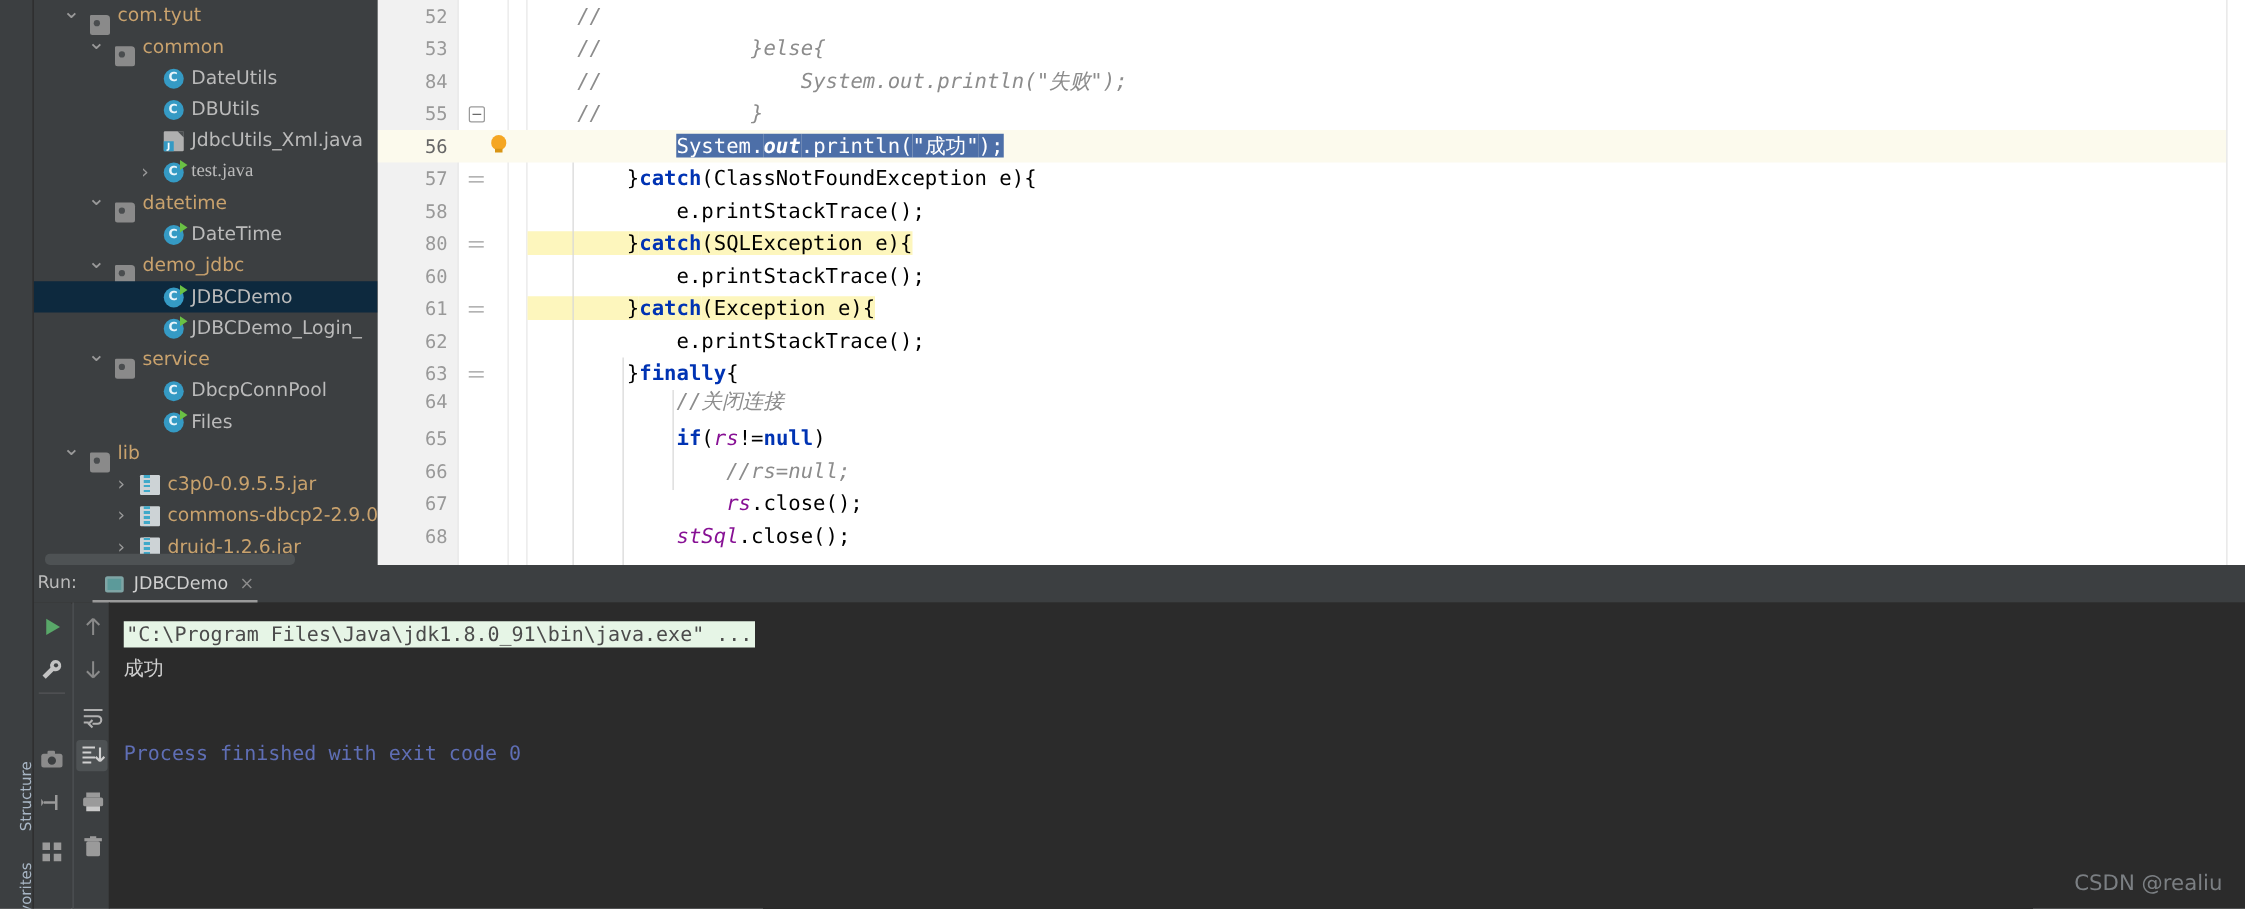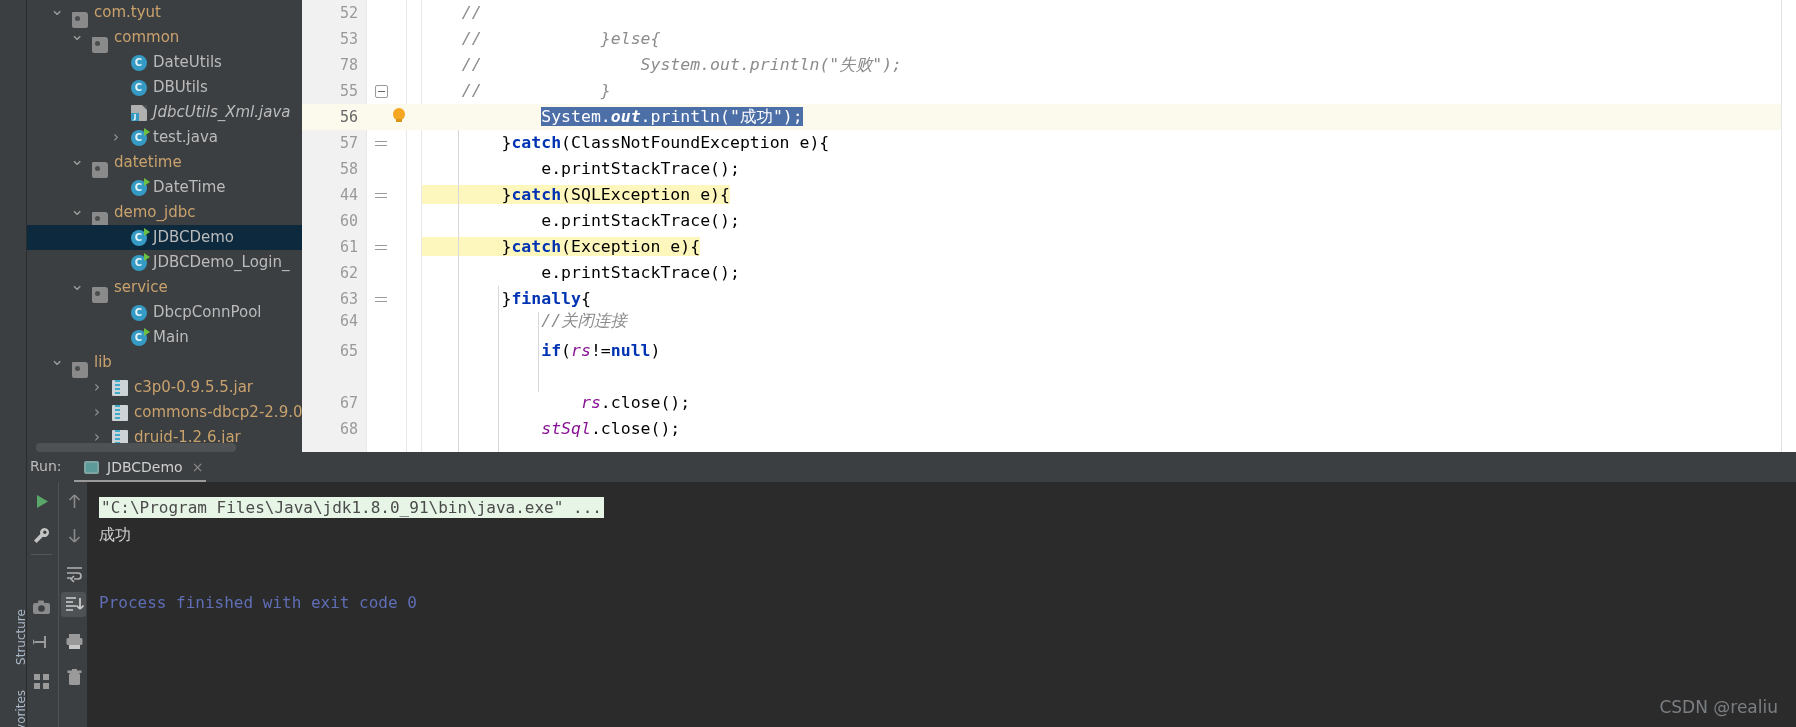--- a/index.html
+++ b/index.html
@@ -448,28 +448,28 @@
           <span class="lbl" style="left: 127px;">DateUtils</span>
         </div>
         <div class="tree-row">
           <span class="ic icon-class" style="left: 105px;">
             <span class="c">C</span>
           </span>
           <span class="lbl" style="left: 127px;">DBUtils</span>
         </div>
         <div class="tree-row">
           <span class="ic icon-javafile" style="left: 105px;"></span>
-          <span class="lbl" style="left: 127px; font-style: italic;">JdbcUtils_Xml.java</span>
+          <span class="lbl" style="left: 127px;">JdbcUtils_Xml.java</span>
         </div>
         <div class="tree-row">
           <span class="twisty mini-arrow" style="left: 83px; font-size: 15px;">›</span>
           <span class="ic icon-class runnable" style="left: 105px;">
             <span class="c">C</span>
           </span>
-          <span class="lbl" style="left: 127px;">test.java</span>
+          <span class="lbl" style="left: 127px; font-family: Liberation Serif, serif;">test.java</span>
         </div>
         <div class="tree-row">
           <span class="twisty mini-arrow" style="left: 44px; font-size: 17px; line-height: 18px;">⌄</span>
           <span class="ic icon-folder" style="left: 66px;"></span>
           <span class="lbl folder" style="left: 88px;">datetime</span>
         </div>
         <div class="tree-row">
           <span class="ic icon-class runnable" style="left: 105px;">
             <span class="c">C</span>
           </span>
@@ -500,21 +500,21 @@
         <div class="tree-row">
           <span class="ic icon-class" style="left: 105px;">
             <span class="c">C</span>
           </span>
           <span class="lbl" style="left: 127px;">DbcpConnPool</span>
         </div>
         <div class="tree-row">
           <span class="ic icon-class runnable" style="left: 105px;">
             <span class="c">C</span>
           </span>
-          <span class="lbl" style="left: 127px;">Main</span>
+          <span class="lbl" style="left: 127px;">Files</span>
         </div>
         <div class="tree-row">
           <span class="twisty mini-arrow" style="left: 24px; font-size: 17px; line-height: 18px;">⌄</span>
           <span class="ic icon-folder" style="left: 46px;"></span>
           <span class="lbl folder" style="left: 68px;">lib</span>
         </div>
         <div class="tree-row">
           <span class="twisty mini-arrow" style="left: 64px; font-size: 15px;">›</span>
           <span class="ic icon-jar" style="left: 86px;"></span>
           <span class="lbl jar" style="left: 108px;">c3p0-0.9.5.5.jar</span>
@@ -535,32 +535,33 @@
 
   <div class="editor">
     <div class="gutter"></div>
     <div class="gutter-right-fold"></div>
     <div class="editor-vsep" style="left:64px;"></div>
     <div class="editor-vsep" style="left:104px;"></div>
     <div class="editor-vsep" style="left:119px;"></div>
     <div class="code-area" id="code-lines">
         <div class="cline" style="top: 0px;"><span class="lno">52</span><span class="src"><span class="tok-plain">    </span><span class="tok-cmt">//</span></span></div>
         <div class="cline" style="top: 26px;"><span class="lno">53</span><span class="src"><span class="tok-plain">    </span><span class="tok-cmt">//</span><span class="tok-cmt">            }else{</span></span></div>
-        <div class="cline" style="top: 52px;"><span class="lno">78</span><span class="src"><span class="tok-plain">    </span><span class="tok-cmt">//</span><span class="tok-cmt">                System.out.println("失败");</span></span></div>
+        <div class="cline" style="top: 52px;"><span class="lno">84</span><span class="src"><span class="tok-plain">    </span><span class="tok-cmt">//</span><span class="tok-cmt">                System.out.println("失败");</span></span></div>
         <div class="cline" style="top: 78px; padding-left: 28px;"><span class="lno">55</span><span class="fold-mark"></span><span class="src"><span class="tok-plain">    </span><span class="tok-cmt">//</span><span class="tok-cmt">            }</span></span></div>
         <div class="cline caret-line" style="top: 104px;"><span class="lno">56</span><span class="bulb"><span class="glass"></span><span class="base"></span></span><span class="src"><span class="tok-plain">            </span><span class="tok-plain hl-select">System.</span><span class="tok-stat hl-select">out</span><span class="tok-plain hl-select">.println(</span><span class="tok-str hl-select">"成功"</span><span class="tok-plain hl-select">);</span></span></div>
         <div class="cline" style="top: 130px;"><span class="lno">57</span><span class="fold-dash"></span><span class="src"><span class="tok-plain">        }</span><span class="tok-kw">catch</span><span class="tok-plain">(ClassNotFoundException e){</span></span></div>
         <div class="cline" style="top: 156px;"><span class="lno">58</span><span class="src"><span class="tok-plain">            e.printStackTrace();</span></span></div>
-        <div class="cline" style="top: 182px;"><span class="lno">44</span><span class="fold-dash"></span><span class="src"><span class="tok-plain hl-yellow">        }</span><span class="tok-kw hl-yellow">catch</span><span class="tok-plain hl-yellow">(SQLException e){</span></span></div>
+        <div class="cline" style="top: 182px;"><span class="lno">80</span><span class="fold-dash"></span><span class="src"><span class="tok-plain hl-yellow">        }</span><span class="tok-kw hl-yellow">catch</span><span class="tok-plain hl-yellow">(SQLException e){</span></span></div>
         <div class="cline" style="top: 208px;"><span class="lno">60</span><span class="src"><span class="tok-plain">            e.printStackTrace();</span></span></div>
         <div class="cline" style="top: 234px;"><span class="lno">61</span><span class="fold-dash"></span><span class="src"><span class="tok-plain hl-yellow">        }</span><span class="tok-kw hl-yellow">catch</span><span class="tok-plain hl-yellow">(Exception e){</span></span></div>
         <div class="cline" style="top: 260px;"><span class="lno">62</span><span class="src"><span class="tok-plain">            e.printStackTrace();</span></span></div>
         <div class="cline" style="top: 286px;"><span class="lno">63</span><span class="fold-dash"></span><span class="src"><span class="tok-plain">        }</span><span class="tok-kw">finally</span><span class="tok-plain">{</span></span></div>
         <div class="cline" style="top: 308px;"><span class="lno">64</span><span class="src"><span class="tok-plain">            </span><span class="tok-cmt">//关闭连接</span></span></div>
         <div class="cline" style="top: 338px;"><span class="lno">65</span><span class="src"><span class="tok-plain">            </span><span class="tok-kw">if</span><span class="tok-plain">(</span><span class="tok-fld">rs</span><span class="tok-plain">!=</span><span class="tok-kw">null</span><span class="tok-plain">)</span></span></div>
+        <div class="cline" style="top: 364px;"><span class="lno">66</span><span class="src"><span class="tok-plain">                </span><span class="tok-cmt">//rs=null;</span></span></div>
         <div class="cline" style="top: 390px; padding-left: 32px;"><span class="lno">67</span><span class="src"><span class="tok-plain">                </span><span class="tok-fld">rs</span><span class="tok-plain">.close();</span></span></div>
         <div class="cline" style="top: 416px;"><span class="lno">68</span><span class="src"><span class="tok-plain">            </span><span class="tok-fld">stSql</span><span class="tok-plain">.close();</span></span></div>
         <div class="indent-guide" style="left: 156px; top: 130px; height: 335px;"></div>
         <div class="indent-guide" style="left: 196px; top: 286px; height: 185px;"></div>
         <div class="indent-guide" style="left: 236px; top: 312px; height: 80px;"></div>
       </div>
     <div class="editor-right-gutter"></div>
   </div>
 
   <div class="run-window">

